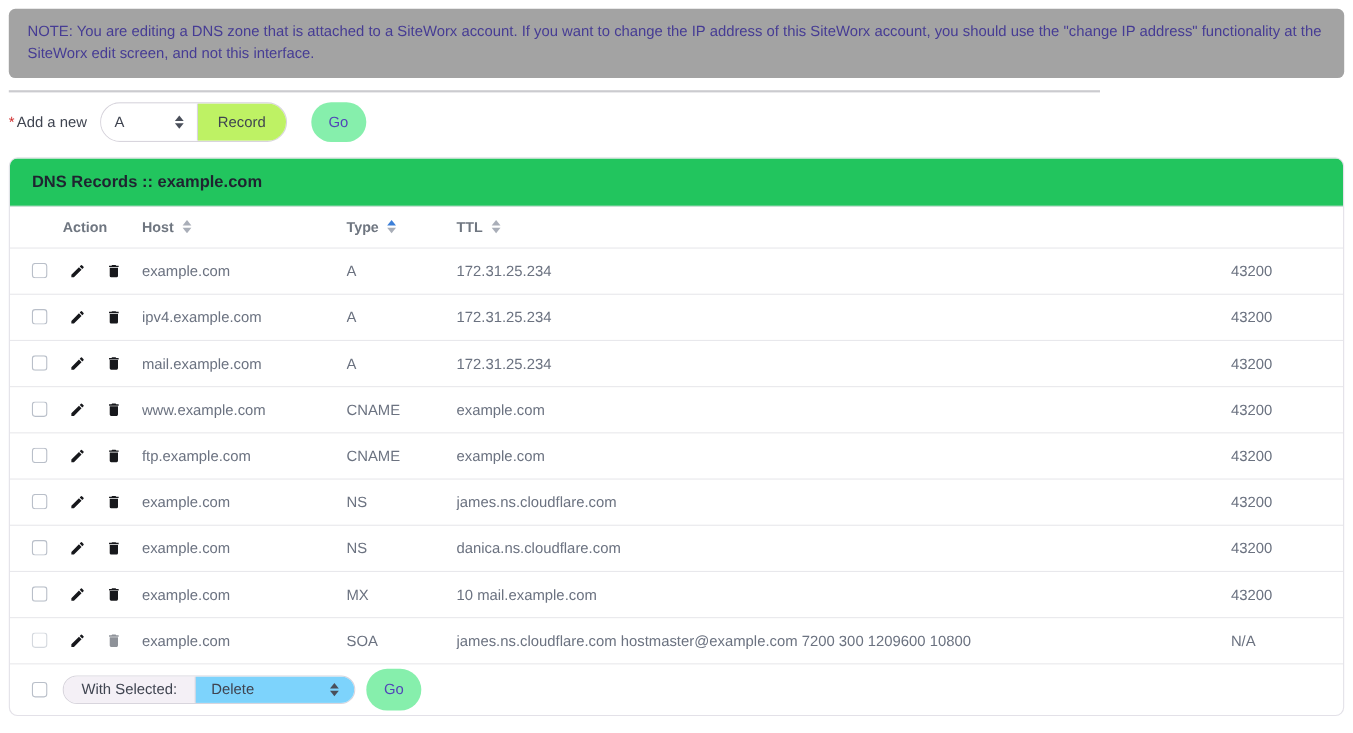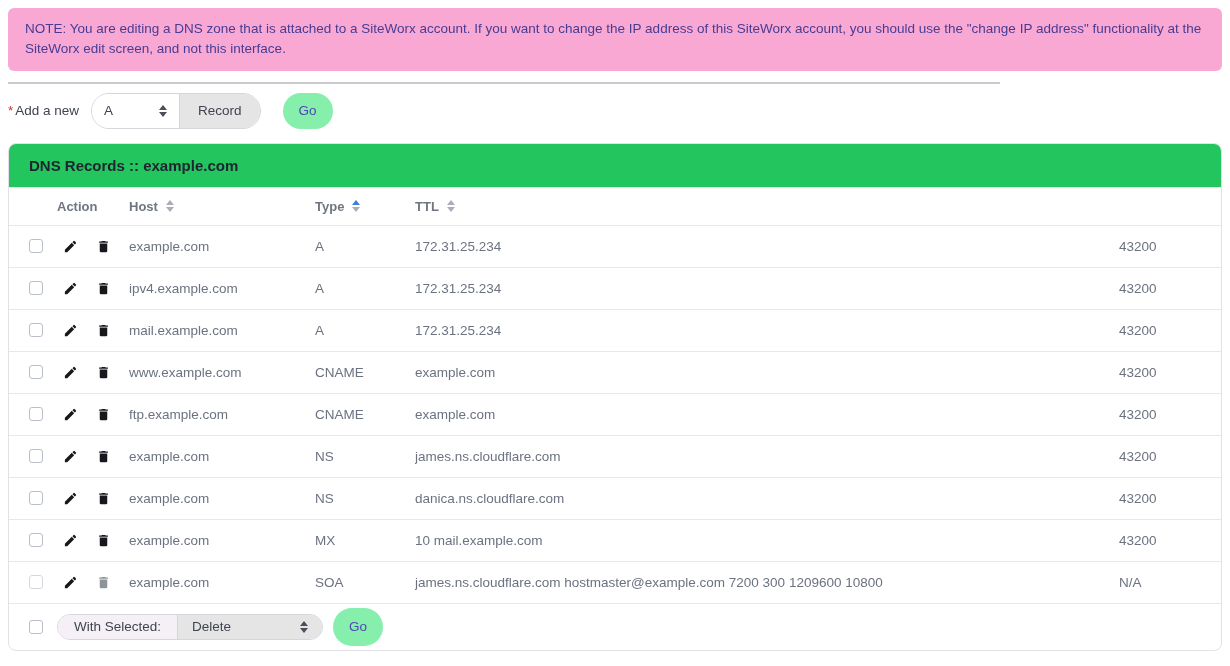--- a/index.html
+++ b/index.html
@@ -2,21 +2,21 @@
 <html><head>
 <meta charset="utf-8">
 <style>
   * { box-sizing: border-box; margin: 0; padding: 0; }
   html, body { width: 1230px; height: 666px; background: #ffffff; overflow: hidden; }
   body { font-family: "Liberation Sans", "DejaVu Sans", sans-serif; color: #3f4450; }
 
   
   .banner {
     margin: 8px;
-    background: #f9a8d4;
+    background: #a3a3a3;
     border-radius: 6px;
     padding: 11px 17px;
     color: #463c94;
     font-size: 13.5px;
     line-height: 1.5;
   }
 
   
   .divider {
     margin: 11px 0 0 8px;
@@ -45,21 +45,21 @@
   }
   .pill .seg { display: flex; align-items: center; font-size: 13.5px; }
   .seg-select {
     width: 88px;
     padding: 0 12px;
     justify-content: space-between;
     background: #fff;
     border-right: 1px solid #d8d5dd;
     cursor: pointer;
   }
-  .seg-label { background: #e5e5e5; padding: 0 18px; color: #3f4450; }
+  .seg-label { background: #bef264; padding: 0 18px; color: #3f4450; }
 
   .go-btn {
     margin-left: 22px;
     height: 36px;
     padding: 0 16px;
     border: none;
     border-radius: 18px;
     background: #86efac;
     color: #5145b8;
     font-size: 13.5px;
@@ -135,21 +135,21 @@
   
   .tfoot {
     border-top: 1px solid #e8e8ec;
     height: 47px;
     display: flex;
     align-items: center;
     padding-left: 20px;
   }
   .tfoot .pill { margin-left: 14px; height: 26px; border-radius: 19px; }
   .wsel-label { background: #f4f0f6; padding: 0 16px; color: #3f4450; border-right: 1px solid #d8d5dd; }
-  .wsel-select { width: 144px; padding: 0 14px; justify-content: space-between; background: #e5e5e5; cursor: pointer; }
+  .wsel-select { width: 144px; padding: 0 14px; justify-content: space-between; background: #7dd3fc; cursor: pointer; }
   .tfoot .go-btn { margin-left: 10px; height: 38px; border-radius: 19px; }
 </style>
 </head>
 <body>
 
 <div class="banner">
   <span>NOTE: You are editing a DNS zone that is attached to a SiteWorx account. If you want to change the IP address of this SiteWorx account, you should use the "change IP address" functionality at the SiteWorx edit screen, and not this interface.</span>
 </div>
 
 <hr class="divider">

